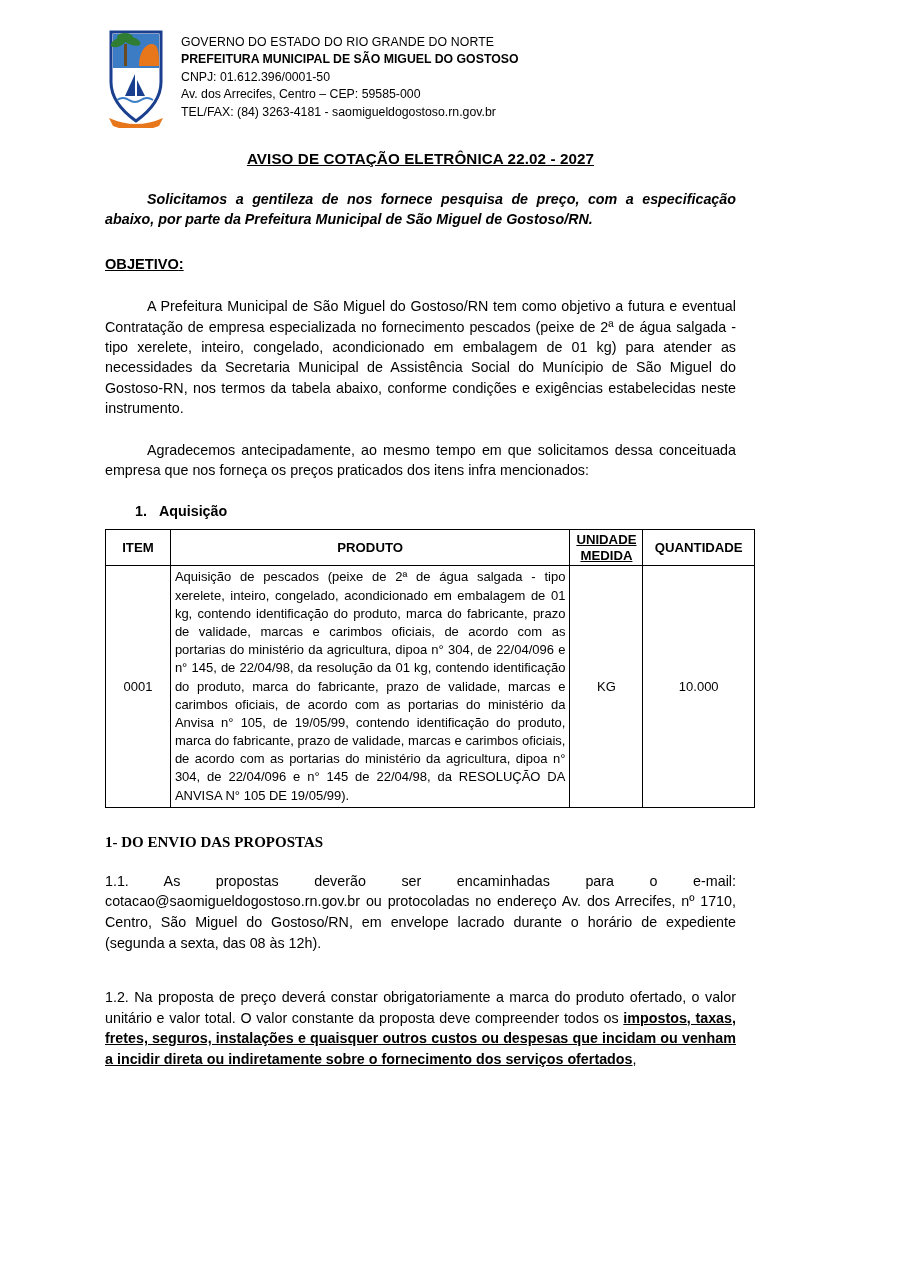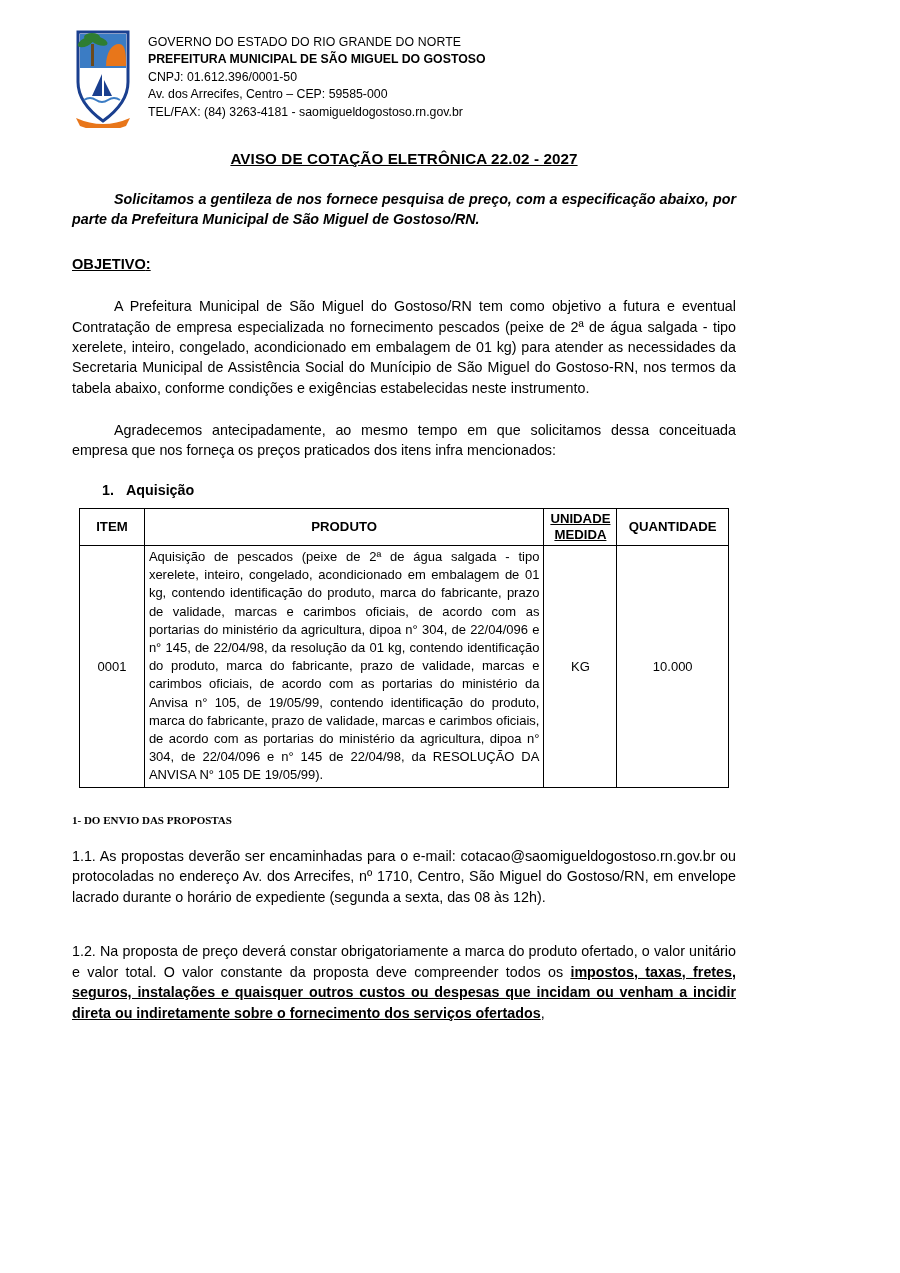--- a/index.html
+++ b/index.html
@@ -10,21 +10,21 @@
   body {
     width: 900px;
     min-height: 1273px;
     font-family: "Liberation Sans", sans-serif;
     color: #000000;
   }
   .page {
     position: relative;
     width: 788px;
     min-height: 1273px;
-    padding: 22px 52px 0 72px;
+    padding: 22px 52px 0 105px;
     box-sizing: border-box;
   }
   
   .header {
     display: flex;
     align-items: flex-start;
     gap: 14px;
   }
   .crest {
     width: 62px;
@@ -127,21 +127,21 @@
   }
   th.un-head {
     padding: 1px 2px;
   }
   th.un-head span { display: block; text-decoration: underline; }
   
   .sec-title {
     margin-top: 26px;
     font-family: "Liberation Serif", serif;
     font-weight: bold;
-    font-size: 11px;
+    font-size: 15px;
   }
   .sec-par {
     margin-top: 20px;
     font-size: 14.3px;
     line-height: 1.44;
     text-align: justify;
   }
   .sec-par-2 {
     margin-top: 34px;
   }

